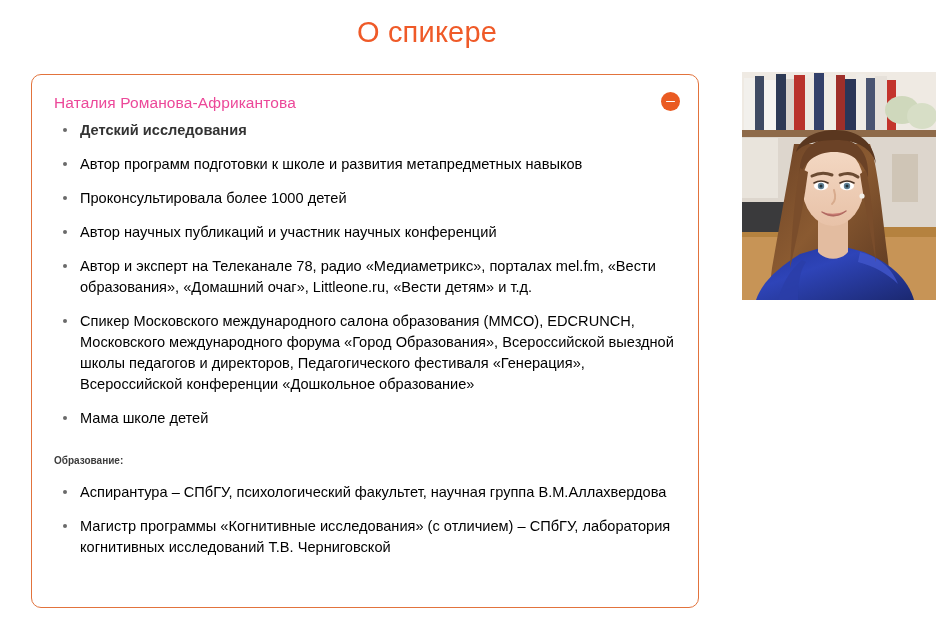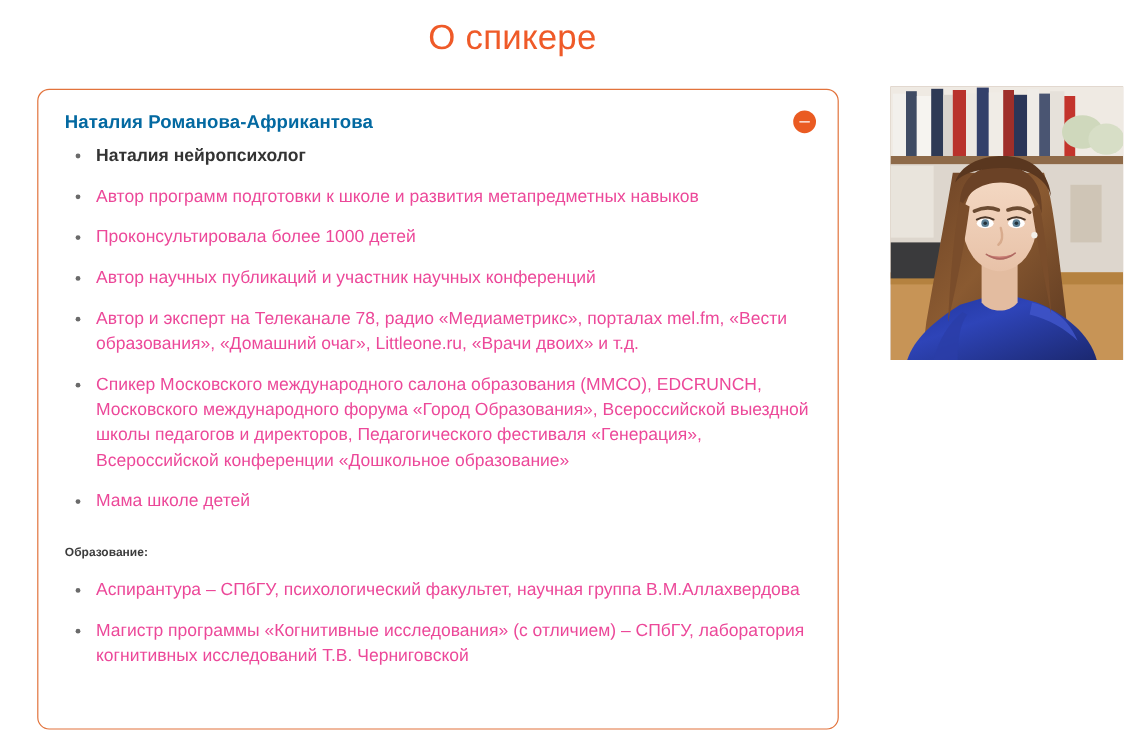--- a/index.html
+++ b/index.html
@@ -46,22 +46,22 @@
     padding: 0;
   }
 
   .card-header {
     position: relative;
     padding: 17px 46px 6px 22px;
     min-height: 42px;
   }
   .speaker-name {
     font-size: 15.5px;
-    font-weight: 700;
-    color: #0369a1;
+    font-weight: 400;
+    color: #ec4899;
     line-height: 22px;
     letter-spacing: 0.1px;
   }
   .toggle-button {
     position: absolute;
     right: 18px;
     top: 17px;
     width: 19px;
     height: 19px;
     border-radius: 50%;
@@ -90,21 +90,21 @@
     list-style: none;
     margin: 0;
     padding: 0;
   }
   ul.bullets > li {
     position: relative;
     padding-left: 26px;
     margin: 0 0 13px 0;
     font-size: 14.6px;
     line-height: 21px;
-    color: #ec4899;
+    color: #000000;
   }
   ul.bullets > li:last-child { margin-bottom: 0; }
   ul.bullets > li::before {
     content: "";
     position: absolute;
     left: 9px;
     top: 8px;
     width: 4px;
     height: 4px;
     border-radius: 50%;
@@ -158,25 +158,25 @@
   <div class="card-header">
     <div class="speaker-name">Наталия Романова-Африкантова</div>
     <button class="toggle-button">
       <span class="minus-bar"></span>
     </button>
   </div>
 
   <div class="card-body">
 
     <ul class="bullets primary-list">
-      <li class="strong">Наталия нейропсихолог</li>
+      <li class="strong">Детский исследования</li>
       <li>Автор программ подготовки к школе и развития метапредметных навыков</li>
       <li>Проконсультировала более 1000 детей</li>
       <li>Автор научных публикаций и участник научных конференций</li>
-      <li>Автор и эксперт на Телеканале 78, радио «Медиаметрикс», порталах mel.fm, «Вести образования», «Домашний очаг», Littleone.ru, «Врачи двоих» и т.д.</li>
+      <li>Автор и эксперт на Телеканале 78, радио «Медиаметрикс», порталах mel.fm, «Вести образования», «Домашний очаг», Littleone.ru, «Вести детям» и т.д.</li>
       <li>Спикер Московского международного салона образования (ММСО), EDCRUNCH, Московского международного форума «Город Образования», Всероссийской выездной школы педагогов и директоров, Педагогического фестиваля «Генерация», Всероссийской конференции «Дошкольное образование»</li>
       <li>Мама школе детей</li>
     </ul>
 
     <div class="section-heading">Образование:</div>
 
     <ul class="bullets education-list">
       <li>Аспирантура – СПбГУ, психологический факультет, научная группа В.М.Аллахвердова</li>
       <li>Магистр программы «Когнитивные исследования» (с отличием) – СПбГУ, лаборатория когнитивных исследований Т.В. Черниговской</li>
     </ul>

